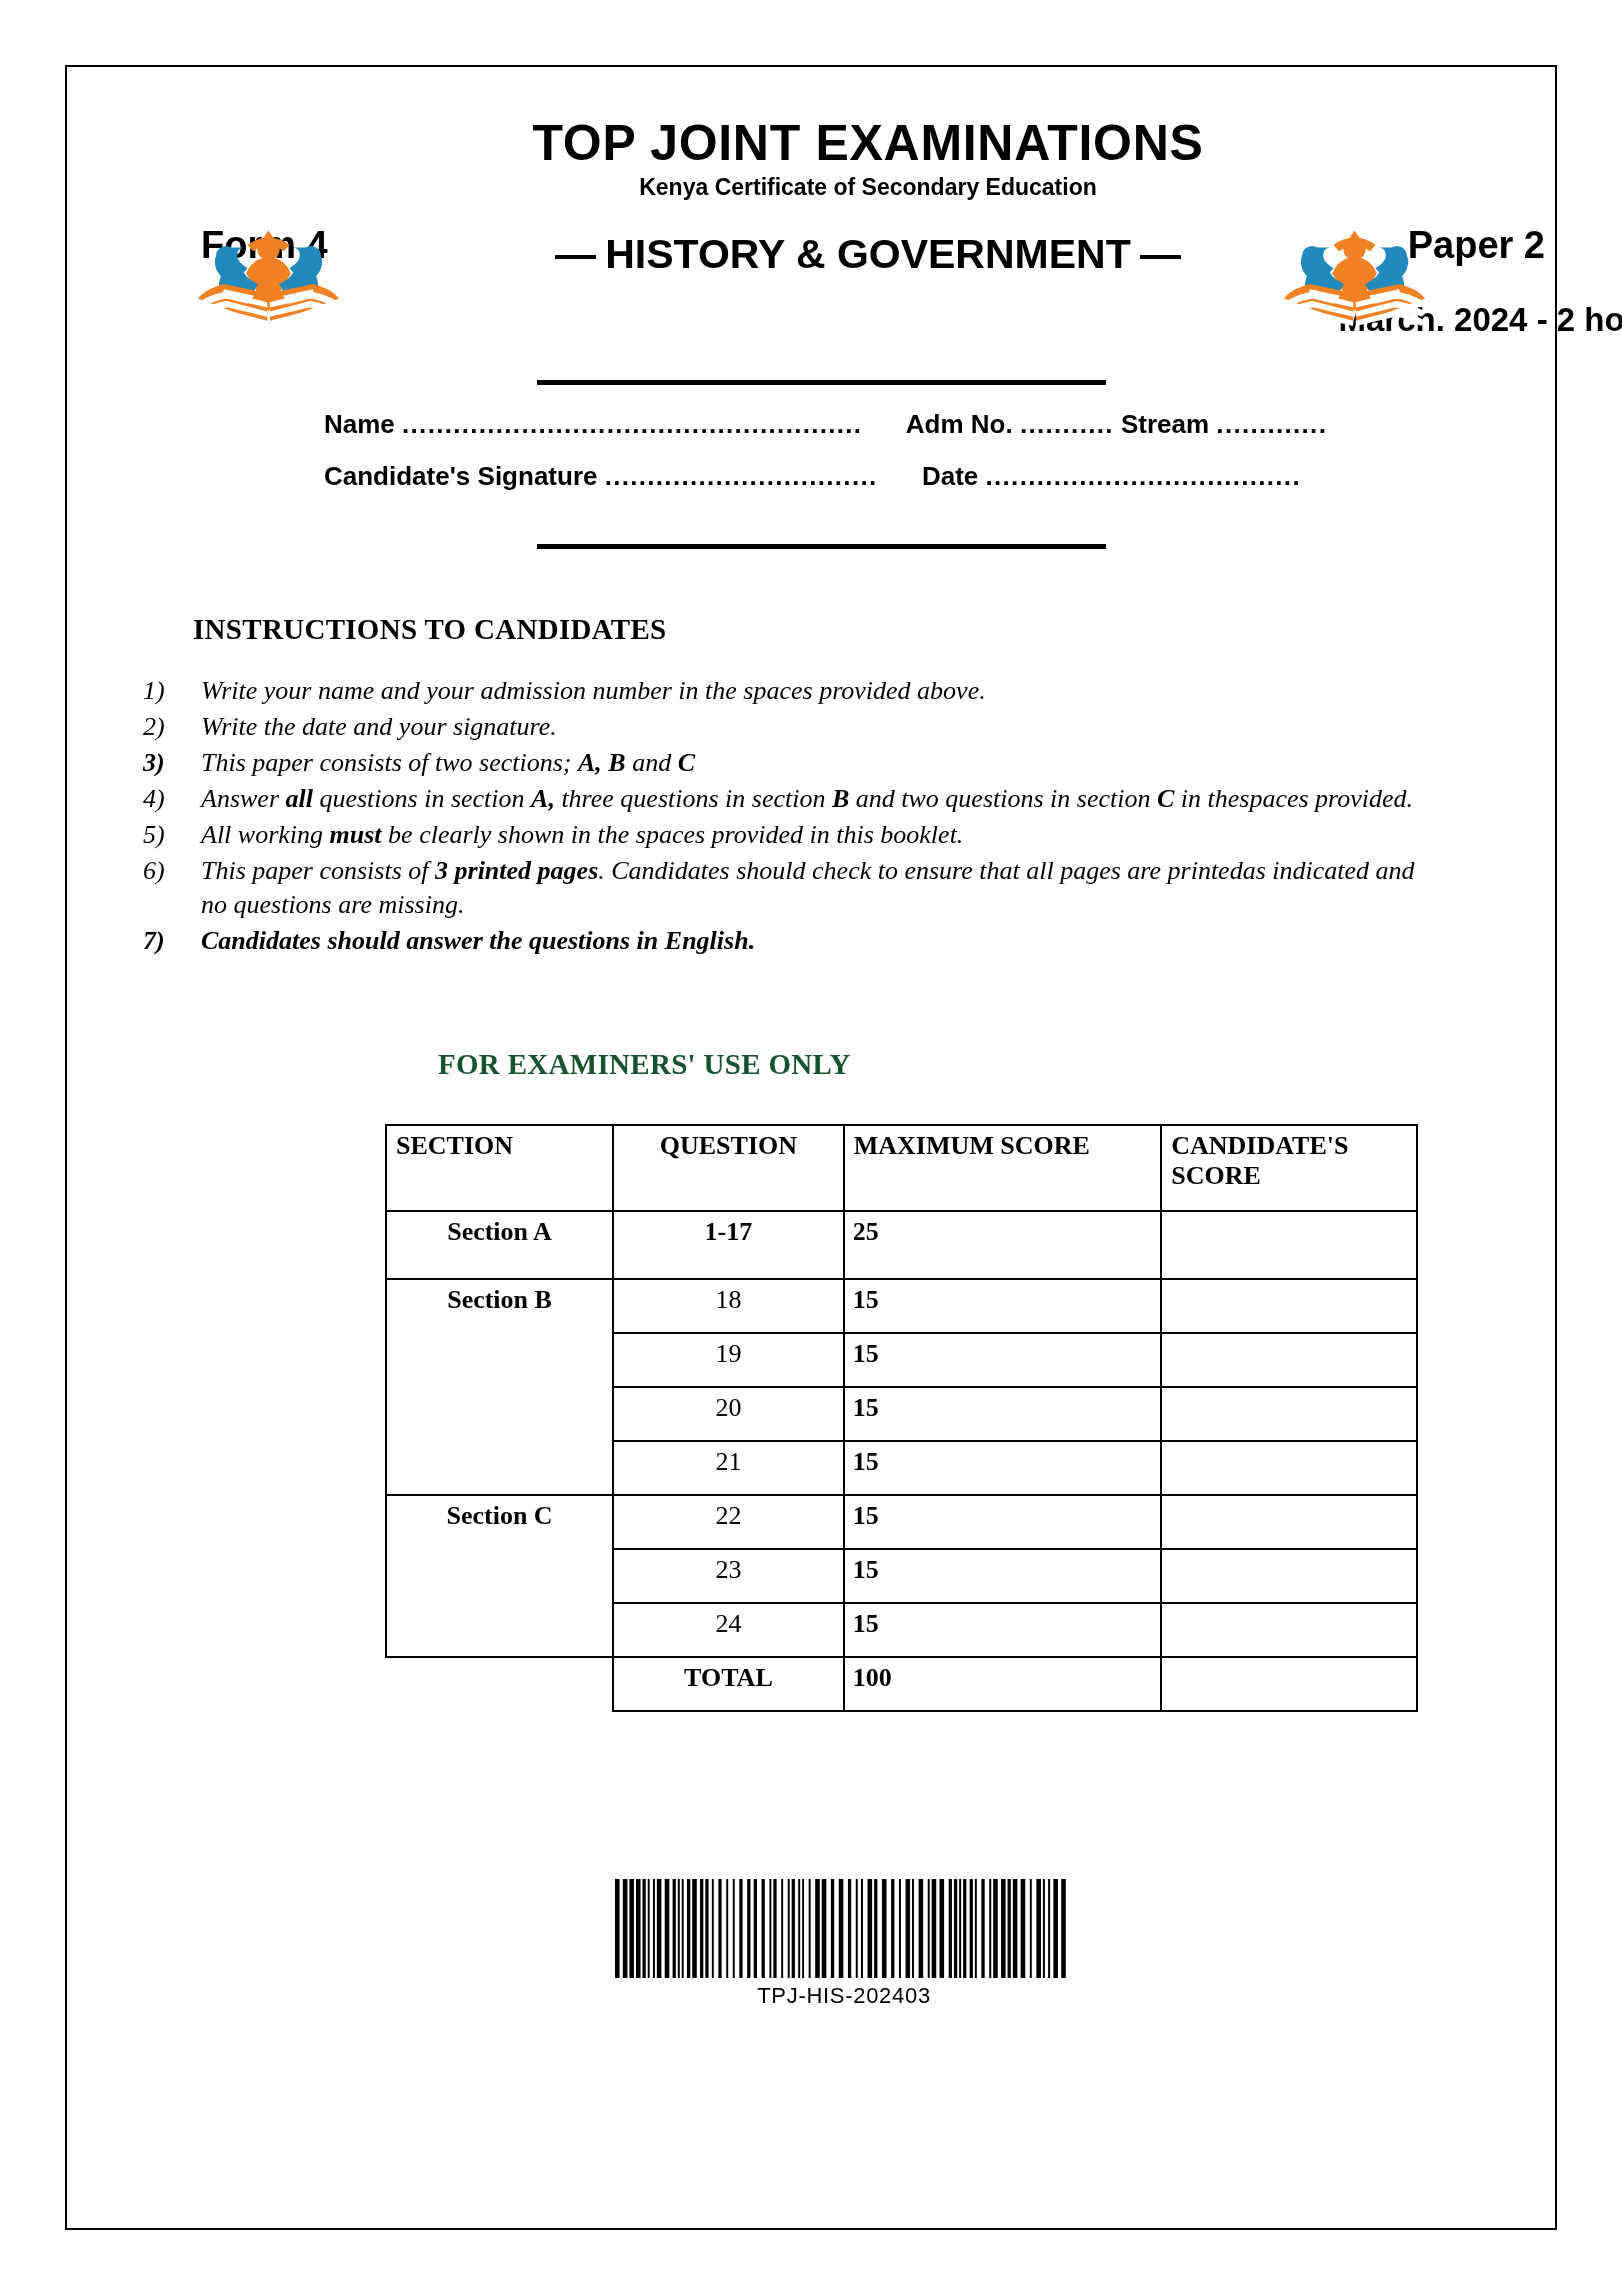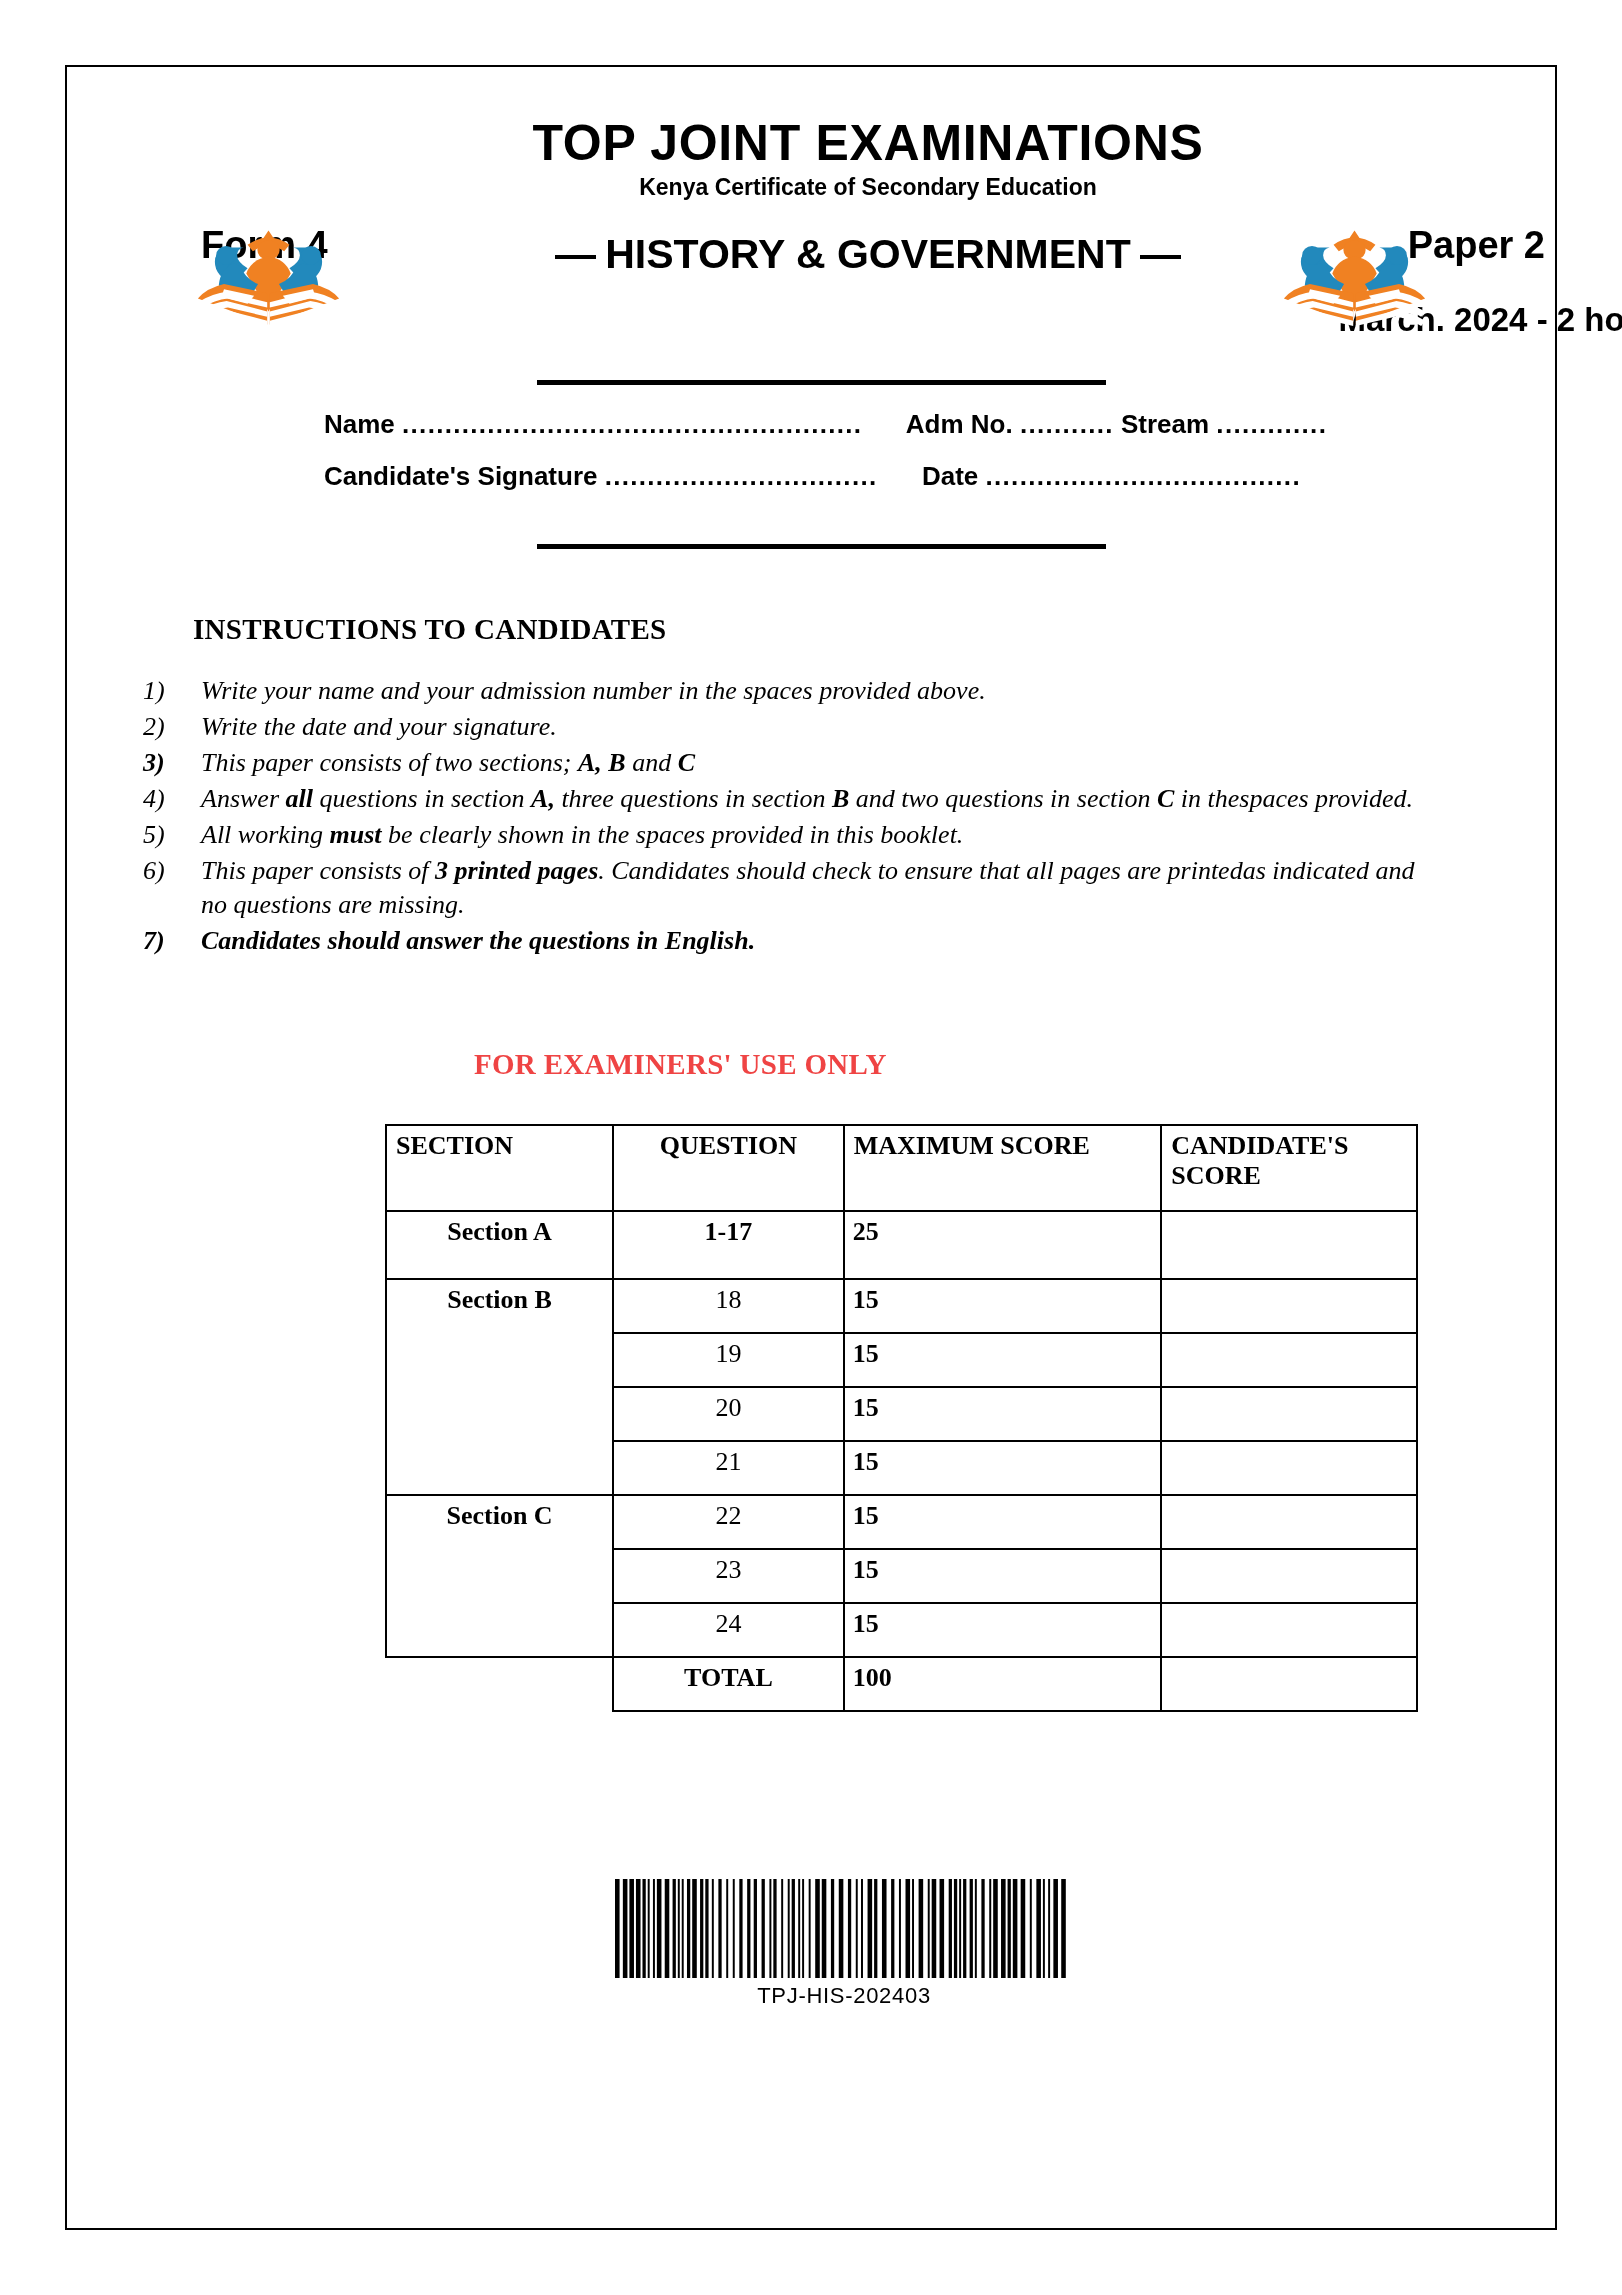--- a/index.html
+++ b/index.html
@@ -37,21 +37,21 @@
   .instr-head{position:absolute;left:193px;top:601px;font-family:"Liberation Serif",serif;font-weight:bold;font-size:29px;letter-spacing:0.3px;color:#000;margin-top:12px;}
 
   .instr-list{position:absolute;left:143px;top:674px;width:1283px;}
   .ins{position:relative;font-family:"Liberation Serif",serif;font-style:italic;font-size:26px;line-height:34px;color:#000;padding-left:58px;margin-bottom:2px;}
   .ins .num{position:absolute;left:0;top:0;font-style:italic;}
   .ins.b .num{font-weight:bold;}
   .ins.allbold{font-weight:bold;}
   .ins b{font-weight:bold;}
 
   
-  .exam-head{position:absolute;left:474px;top:1048px;font-family:"Liberation Serif",serif;font-weight:bold;font-size:29px;letter-spacing:0.3px;color:#ef4444;}
+  .exam-head{position:absolute;left:438px;top:1048px;font-family:"Liberation Serif",serif;font-weight:bold;font-size:29px;letter-spacing:0.3px;color:#14532d;}
 
   .score-table{position:absolute;left:385px;top:1124px;width:1033px;border-collapse:collapse;font-family:"Liberation Serif",serif;color:#000;}
   .score-table td{border:2px solid #000;font-size:26px;vertical-align:top;padding:5.2px 7.9px 0 7.9px;}
   .score-table td.c1{width:236px;}
   .score-table td.c2{width:236px;text-align:center;}
   .score-table td.c3{width:347px;}
   .score-table td.c4{width:255px;}
   .th{font-weight:bold;font-size:27.5px;height:79px;}
   .th.pad{padding-left:9px;}
   .rowh{height:68px;}

